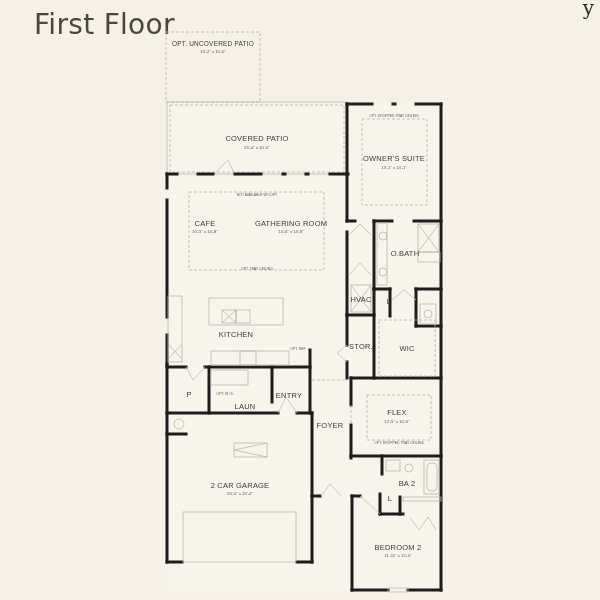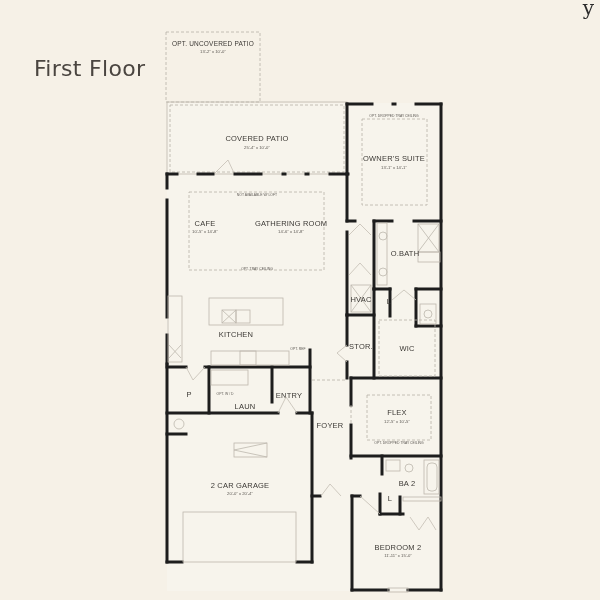--- a/index.html
+++ b/index.html
@@ -5,21 +5,21 @@
   html, body { margin: 0; padding: 0; }
   body {
     width: 600px; height: 600px; overflow: hidden;
     background: #f6f1e7;
     font-family: "Liberation Sans", sans-serif;
     position: relative;
   }
   .title {
     position: absolute; left: 34px; top: 8px;
     font-family: "DejaVu Sans", sans-serif;
-    font-size: 22px; color: #4a4540; letter-spacing: 0.3px; margin-top: 48px;
+    font-size: 28px; color: #4a4540; letter-spacing: 0.3px;
   }
   .corner-mark {
     position: absolute; right: 6px; top: -4px;
     font-family: "DejaVu Serif", serif; font-size: 20px; color: #2b2b2b;
   }
   svg.plan { position: absolute; left: 0; top: 0; }
   .wall { stroke: #1d1d1d; stroke-width: 3; fill: none; stroke-linecap: square; }
   .thin { stroke: #bdb7ad; stroke-width: 0.8; fill: none; }
   .dash { stroke: #b8b2a8; stroke-width: 0.8; fill: none; stroke-dasharray: 3 2; }
   .door { stroke: #c4beb4; stroke-width: 0.8; fill: none; }

